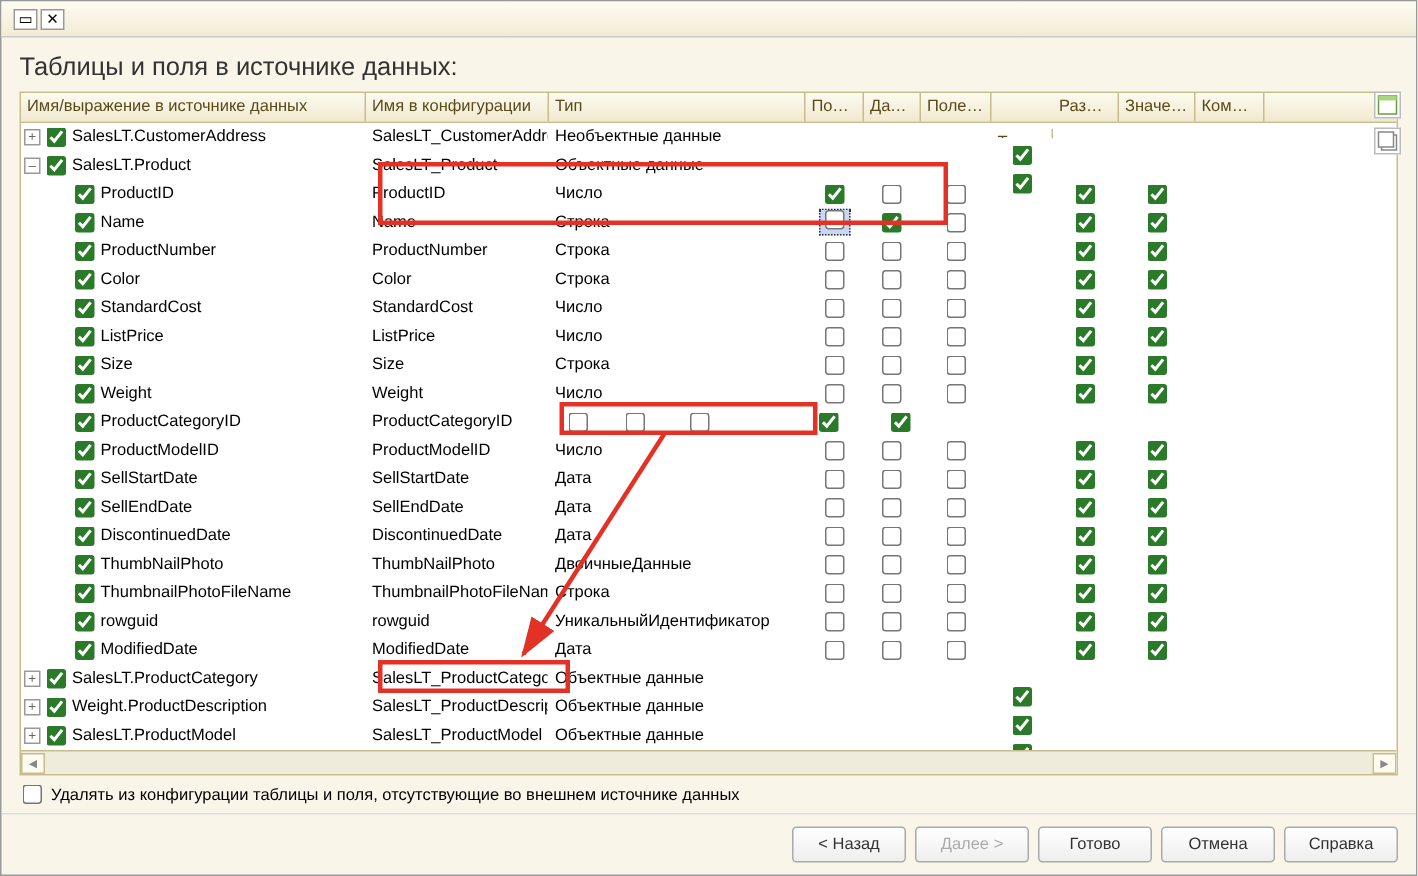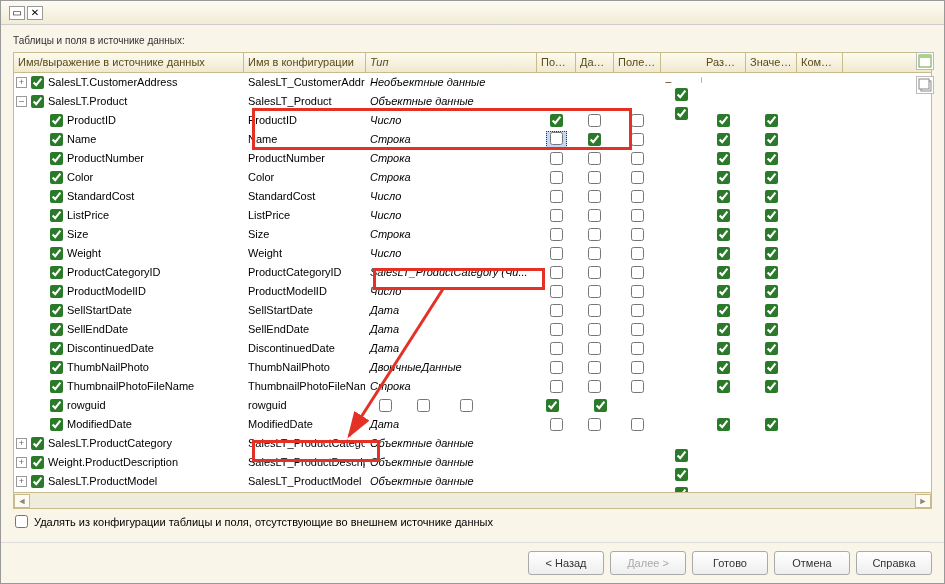--- a/index.html
+++ b/index.html
@@ -3,30 +3,30 @@
 <meta charset="utf-8">
 <style>
 * { box-sizing: border-box; margin: 0; padding: 0; }
 body { font-family: Arial, sans-serif; font-size: 11px; background: #f9f5e9; width: 945px; height: 584px; overflow: hidden; position: relative; }
 .window { border: 1px solid #999; background: #f9f5e9; width: 945px; height: 584px; display: flex; flex-direction: column; }
 .titlebar { background: linear-gradient(to bottom, #fdfbf2, #f2ecd6); border-bottom: 1px solid #ccc; padding: 4px 8px; display: flex; align-items: center; height: 24px; }
 .titlebar-title { font-weight: bold; flex: 1; color: #333; font-size: 12px; }
 .titlebar-controls { display: flex; gap: 2px; }
 .titlebar-btn { width: 16px; height: 14px; border: 1px solid #999; background: #fff; display: flex; align-items: center; justify-content: center; font-size: 10px; cursor: pointer; }
 .content { flex: 1; padding: 10px 12px 8px 12px; display: flex; flex-direction: column; overflow: hidden; }
-.subtitle { font-size: 10px; color: #333; margin-bottom: 6px; }
+.subtitle { font-size: 17px; color: #333; margin-bottom: 6px; }
 .table-wrap { flex: 1; border: 1px solid #c8bc8e; background: #fff; display: flex; flex-direction: column; overflow: hidden; position: relative; }
 .thead { display: flex; background: linear-gradient(to bottom, #fdfbf0, #f0e9cf); border-bottom: 1px solid #c8bc8e; font-size: 11px; color: #5a4a1a; height: 20px; }
 .th { border-right: 1px solid #c8bc8e; padding: 3px 4px; overflow: hidden; text-overflow: ellipsis; white-space: nowrap; }
 .tbody { flex: 1; overflow-y: auto; overflow-x: hidden; }
 .tr { display: flex; height: 19px; align-items: center; border-bottom: 1px solid transparent; }
 .td { border-right: 1px solid transparent; padding: 0 4px; overflow: hidden; text-overflow: ellipsis; white-space: nowrap; display: flex; align-items: center; font-size: 11px; height: 19px; }
 .col-name { width: 230px; }
 .col-config { width: 122px; }
-.col-type { width: 171px; font-style: italic; }
+.col-type { width: 171px; }
 .col-k { width: 39px; justify-content: center; }
 .col-p { width: 38px; justify-content: center; }
 .col-pv { width: 47px; justify-content: center; }
 .col-re { width: 41px; justify-content: center; margin-top: 24px; }
 .col-ra { width: 44px; justify-content: center; }
 .col-zn { width: 51px; justify-content: center; }
 .col-ko { width: 46px; justify-content: center; }
 .expander { width: 11px; height: 11px; border: 1px solid #999; display: inline-flex; align-items: center; justify-content: center; font-size: 9px; margin-right: 4px; background: #fff; cursor: pointer; line-height: 1; color: #666; }
 .chk { width: 13px; height: 13px; cursor: pointer; }
 input[type="checkbox"] { width: 13px; height: 13px; cursor: pointer; accent-color: #2a7a2a; }
@@ -307,21 +307,20 @@
                 <input type="checkbox" checked="" style="">
               </div>
               <div class="td col-ko"></div>
             </div>
             <div class="tr">
               <div class="td col-name indent-1">
                 <input type="checkbox" checked="" style="margin-right: 4px;">
                 <span>ProductCategoryID</span>
               </div>
               <div class="td col-config">ProductCategoryID</div>
-              <div class="td col-type">SalesLT_ProductCategory (Чи...</div>
               <div class="td col-k">
                 <input type="checkbox" style="">
               </div>
               <div class="td col-p">
                 <input type="checkbox" style="">
               </div>
               <div class="td col-pv">
                 <input type="checkbox" style="">
               </div>
               <div class="td col-re"></div>
@@ -482,20 +481,21 @@
                 <input type="checkbox" checked="" style="">
               </div>
               <div class="td col-ko"></div>
             </div>
             <div class="tr">
               <div class="td col-name indent-1">
                 <input type="checkbox" checked="" style="margin-right: 4px;">
                 <span>rowguid</span>
               </div>
               <div class="td col-config">rowguid</div>
+              <div class="td col-type">УникальныйИдентификатор</div>
               <div class="td col-k">
                 <input type="checkbox" style="">
               </div>
               <div class="td col-p">
                 <input type="checkbox" style="">
               </div>
               <div class="td col-pv">
                 <input type="checkbox" style="">
               </div>
               <div class="td col-re"></div>

